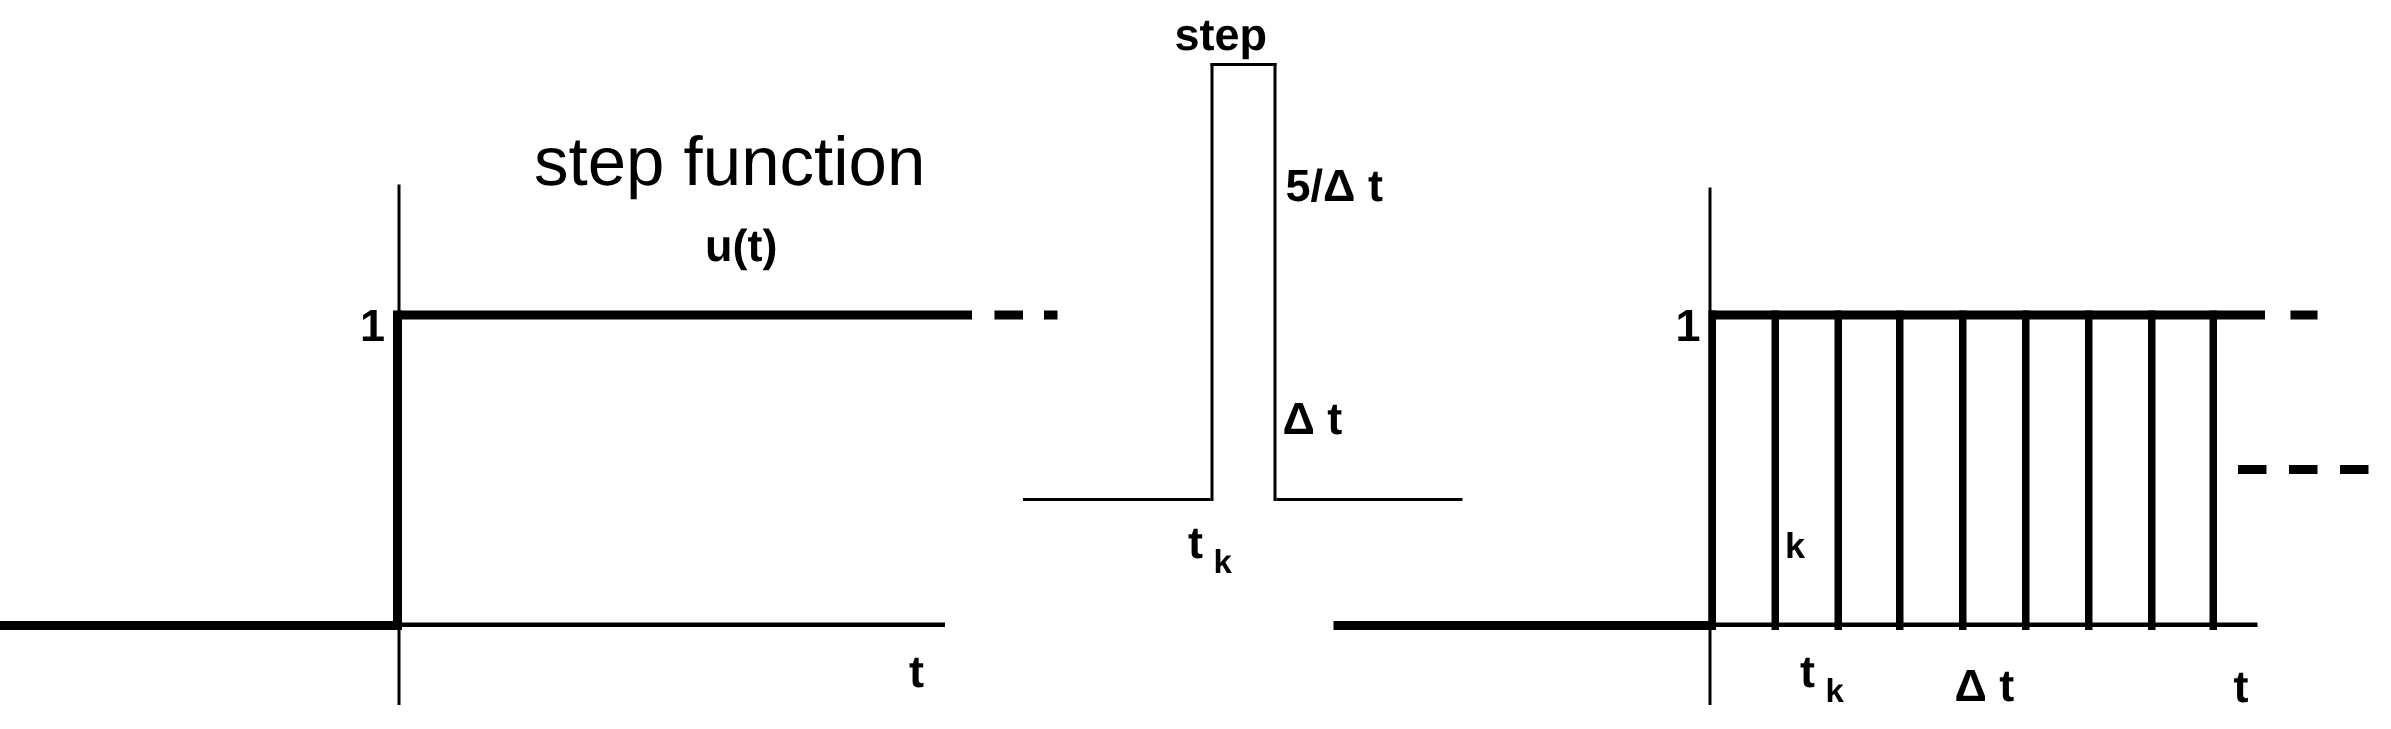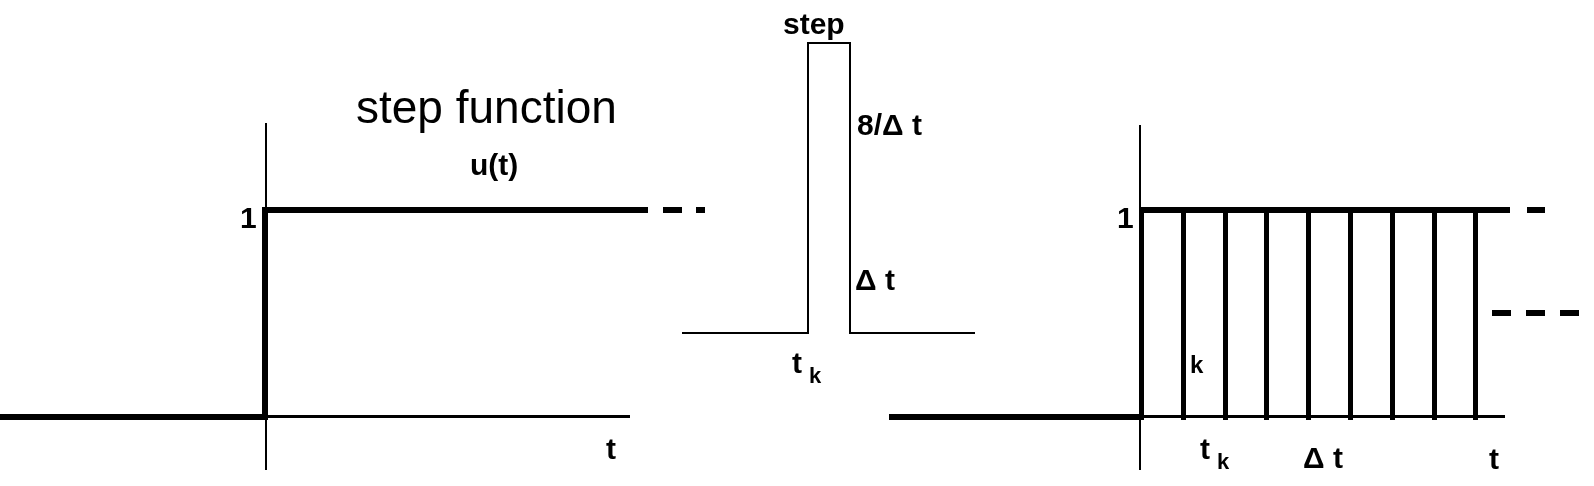--- a/index.html
+++ b/index.html
@@ -76,21 +76,21 @@
   <div class="panel">
     <div class="lbl" style="left:783px; top:9px;">step</div>
 
     <div class="h" style="left:807px; top:42px; width:44px; height:2px;"></div>
     <div class="v" style="left:807px; top:42px; width:2px; height:292px;"></div>
     <div class="v" style="left:849px; top:42px; width:2px; height:292px;"></div>
 
     <div class="h" style="left:682px; top:332px; width:125px; height:2px;"></div>
     <div class="h" style="left:851px; top:332px; width:124px; height:2px;"></div>
 
-    <div class="lbl" style="left:857px; top:110px;">8/Δ t</div>
+    <div class="lbl" style="left:857px; top:110px;">5/Δ t</div>
 
     <div class="lbl" style="left:855px; top:265px;">Δ t</div>
 
     <div class="lbl" style="left:792px; top:348px;">
       <span class="subwrap">t</span><span class="tsub">k</span>
     </div>
   </div>
 
   <div class="panel">
 

